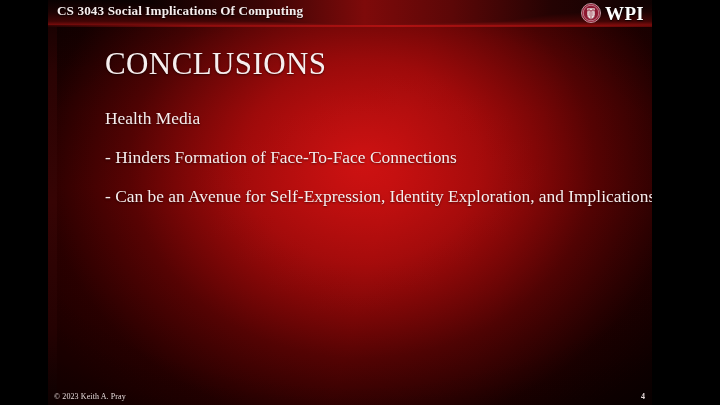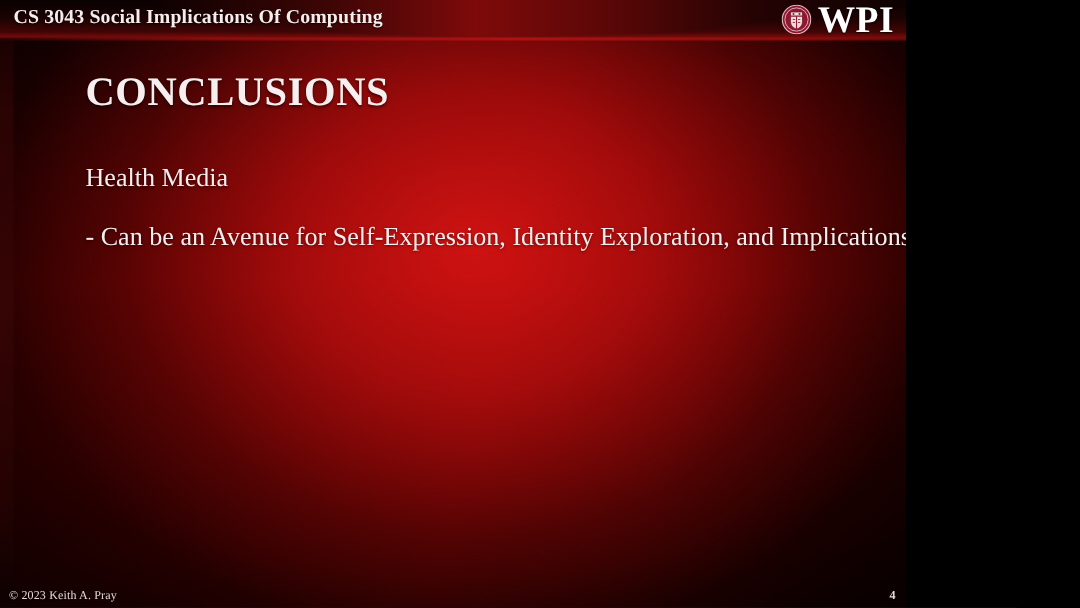--- a/index.html
+++ b/index.html
@@ -13,20 +13,21 @@
     width: 604px;
     height: 405px;
     overflow: hidden;
     font-family: "Liberation Serif", "DejaVu Serif", serif;
     background-color: #5c0707;
     background-image:
       radial-gradient(ellipse 62% 78% at 52% 40%, rgba(190,18,18,0.95) 0%, rgba(168,14,14,0.75) 32%, rgba(120,9,9,0.35) 62%, rgba(60,5,5,0.05) 85%, rgba(40,3,3,0) 100%),
       linear-gradient(105deg, #330404 0%, #5a0707 16%, #8e0c0c 40%, #a50f0f 55%, #7c0a0a 74%, #4a0606 89%, #2e0303 100%),
       linear-gradient(180deg, #3a0404 0%, #7e0a0a 28%, #960d0d 46%, #6e0909 72%, #380404 100%);
     background-blend-mode: screen, multiply, normal;
+    margin-left: 48px;
   }
 
   
   #slide::after {
     content: "";
     position: absolute;
     inset: 0;
     pointer-events: none;
     background:
       radial-gradient(ellipse 120% 100% at 50% 50%, rgba(0,0,0,0) 45%, rgba(0,0,0,0.28) 78%, rgba(0,0,0,0.55) 100%);
@@ -92,40 +93,39 @@
     z-index: 8;
   }
   .wpi-seal {
     position: relative;
     width: 20px;
     height: 20px;
     flex: 0 0 auto;
   }
   .wpi-wordmark {
     font-family: "Liberation Serif", "DejaVu Serif", serif;
-    font-size: 25px;
+    font-size: 19px;
     font-weight: bold;
     color: #ffffff;
     letter-spacing: .3px;
     line-height: 1;
     text-shadow: 0 1px 1px rgba(0,0,0,.75);
   }
 
   
   .slide-title {
     position: absolute;
     left: 57px;
     top: 48px;
-    font-size: 27px;
+    font-size: 31px;
     color: #f7efef;
     letter-spacing: .4px;
     line-height: 1;
     text-shadow: 0 1px 2px rgba(0,0,0,.55);
     z-index: 5;
-    font-weight: bold;
   }
 
   
   .body-block {
     position: absolute;
     left: 57px;
     top: 108px;
     width: 610px;
     z-index: 5;
   }
@@ -188,19 +188,20 @@
         <path d="M15 20 h3 M22 20 h3 M15 24 h3 M22 24 h3" stroke="#8e1830" stroke-width="1.1"></path>
       </svg>
     </span>
     <span class="wpi-wordmark">WPI</span>
   </div>
 
   <div class="slide-title">CONCLUSIONS</div>
 
   <div class="body-block">
     <div class="body-line">Health Media</div>
+    <div class="body-line">- Hinders Formation of Face-To-Face Connections</div>
     <div class="body-line">- Can be an Avenue for Self-Expression, Identity Exploration, and Implications</div>
   </div>
 
   <div class="footer-copyright">© 2023 Keith A. Pray</div>
   <div class="footer-pagenum">4</div>
 
 </div>
 
 </body></html>

